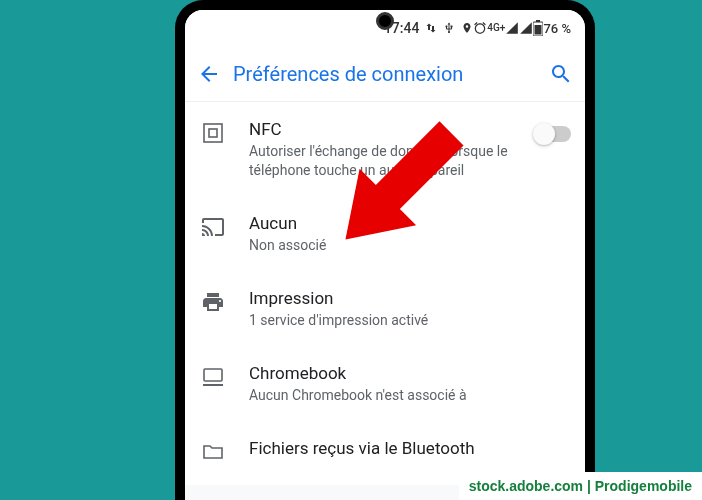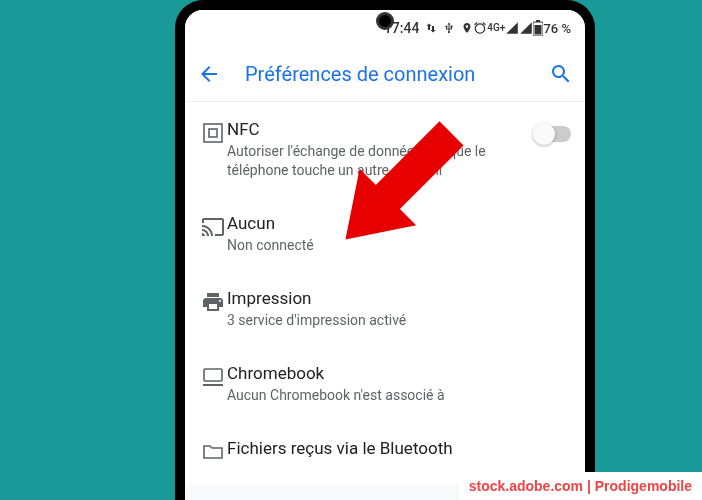--- a/index.html
+++ b/index.html
@@ -53,35 +53,36 @@
     border-radius: 50%;
     border: 3px solid #333;
     z-index: 10;
   }
   .appbar {
     height: 56px;
     background: #fff;
     display: flex;
     align-items: center;
     padding: 0 12px;
-    gap: 24px;
+    gap: 12px;
     border-bottom: 1px solid #eee;
   }
   .appbar-title {
     flex: 1;
     color: #1a73e8;
     font-size: 20px;
     font-weight: 400;
   }
   .back-icon, .search-icon { color: #1a73e8; display:flex; align-items:center; }
   .list { background: #fff; }
   .item {
     display: flex;
     align-items: flex-start;
     padding: 16px 14px 16px 14px;
+    gap: 22px;
     min-height: 64px;
   }
   .item-icon {
     width: 28px;
     display: flex;
     justify-content: center;
     align-items: flex-start;
     padding-top: 3px;
     color: #5f6368;
     flex-shrink: 0;
@@ -123,21 +124,21 @@
     left: 300px;
     top: 95px;
     z-index: 20;
     pointer-events: none;
   }
   .credit {
     position: absolute;
     right: 0;
     bottom: 0;
     background: #fff;
-    color: #ef4444;
+    color: #15803d;
     font-size: 14px;
     font-weight: 600;
     padding: 6px 10px;
     font-family: Arial, sans-serif;
   }
   .sb-icon { display:inline-flex; align-items:center; }
 </style>
 </head>
 <body>
 
@@ -223,33 +224,33 @@
       </div>
 
       <div class="item">
         <div class="item-icon">
           <svg width="24" height="24" viewBox="0 0 24 24" fill="#5f6368">
               <path d="M21 3H3c-1.1 0-2 .9-2 2v3h2V5h18v14h-7v2h7c1.1 0 2-.9 2-2V5c0-1.1-.9-2-2-2zM1 18v3h3c0-1.66-1.34-3-3-3zm0-4v2c2.76 0 5 2.24 5 5h2c0-3.87-3.13-7-7-7zm0-4v2c4.97 0 9 4.03 9 9h2c0-6.08-4.93-11-11-11z"></path>
             </svg>
         </div>
         <div class="item-body">
           <div class="item-title">Aucun</div>
-          <div class="item-sub">Non connecté</div>
+          <div class="item-sub">Non associé</div>
         </div>
       </div>
 
       <div class="item">
         <div class="item-icon">
           <svg width="24" height="24" viewBox="0 0 24 24" fill="#5f6368">
               <path d="M19 8H5c-1.66 0-3 1.34-3 3v6h4v4h12v-4h4v-6c0-1.66-1.34-3-3-3zm-3 11H8v-5h8v5zm3-7c-.55 0-1-.45-1-1s.45-1 1-1 1 .45 1 1-.45 1-1 1zm-1-9H6v4h12V3z"></path>
             </svg>
         </div>
         <div class="item-body">
           <div class="item-title">Impression</div>
-          <div class="item-sub">3 service d'impression activé</div>
+          <div class="item-sub">1 service d'impression activé</div>
         </div>
       </div>
 
       <div class="item">
         <div class="item-icon">
           <svg width="24" height="24" viewBox="0 0 24 24" fill="none" stroke="#5f6368" stroke-width="1.6">
               <rect x="3" y="4" width="18" height="12" rx="1"></rect>
               <path d="M2 20h20" stroke-width="2"></path>
             </svg>
         </div>

